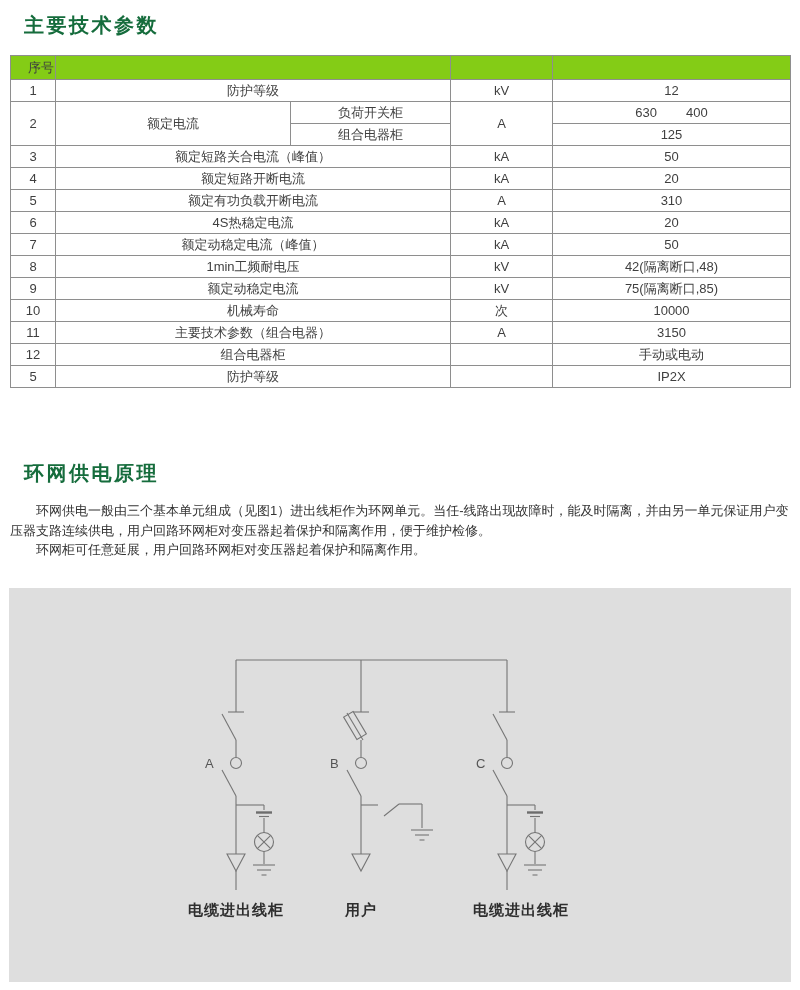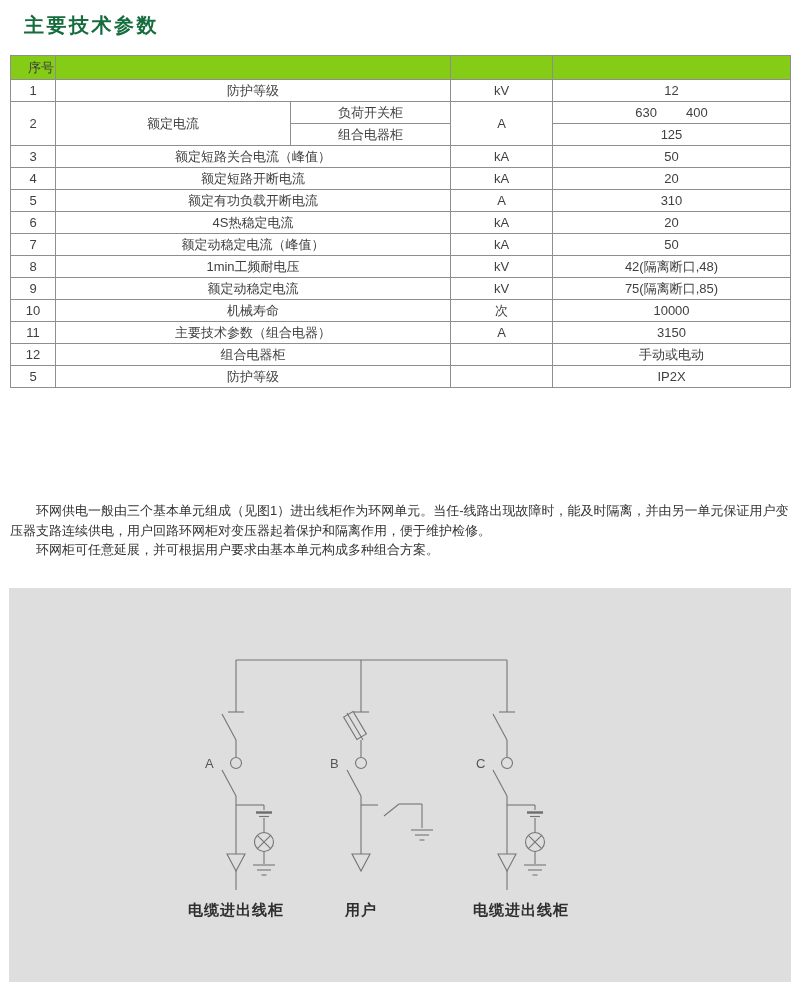--- a/index.html
+++ b/index.html
@@ -155,24 +155,25 @@
       </tr>
       <tr>
         <td>5</td>
         <td colspan="2">防护等级</td>
         <td></td>
         <td class="val">IP2X</td>
       </tr>
     </tbody>
   </table>
 
+  <h1 class="section-title" id="title-2">环网供电原理</h1>
 
   <div class="body-text">
     <p>环网供电一般由三个基本单元组成（见图1）进出线柜作为环网单元。当任-线路出现故障时，能及时隔离，并由另一单元保证用户变压器支路连续供电，用户回路环网柜对变压器起着保护和隔离作用，便于维护检修。</p>
-    <p>环网柜可任意延展，并可根据用户要求由基本单元构成多种组合方案。</p>
+    <p>环网柜可任意延展，用户回路环网柜对变压器起着保护和隔离作用。</p>
   </div>
 
   <div class="diagram-box">
     <svg viewBox="0 0 782 394" xmlns="http://www.w3.org/2000/svg">
 
       <g>
         <line class="dln" x1="227" y1="72" x2="498" y2="72"></line>
         <line class="dln" x1="227" y1="72" x2="227" y2="124"></line>
         <line class="dln" x1="352" y1="72" x2="352" y2="124"></line>
         <line class="dln" x1="498" y1="72" x2="498" y2="124"></line>

